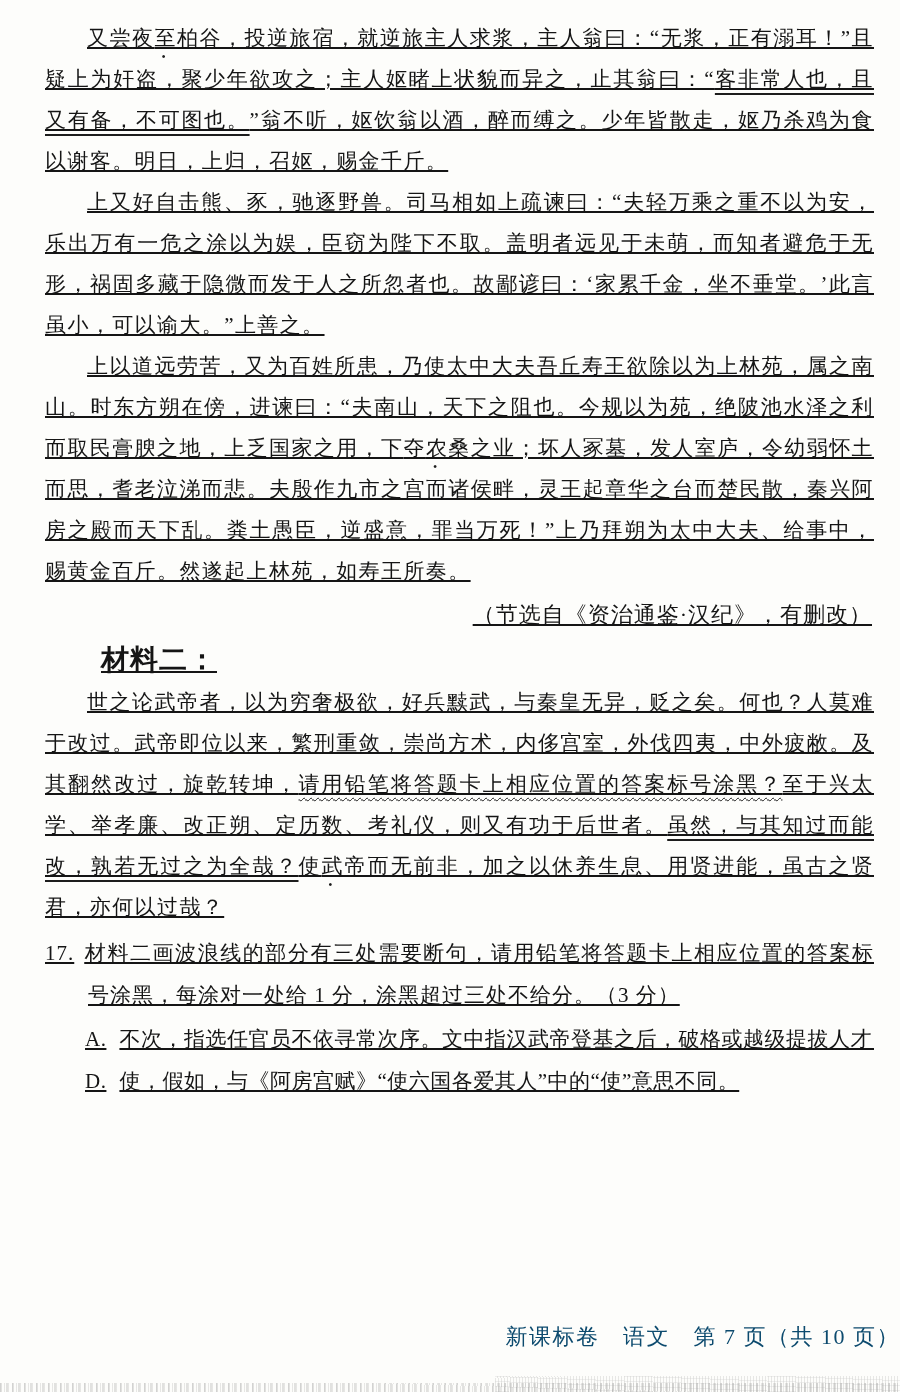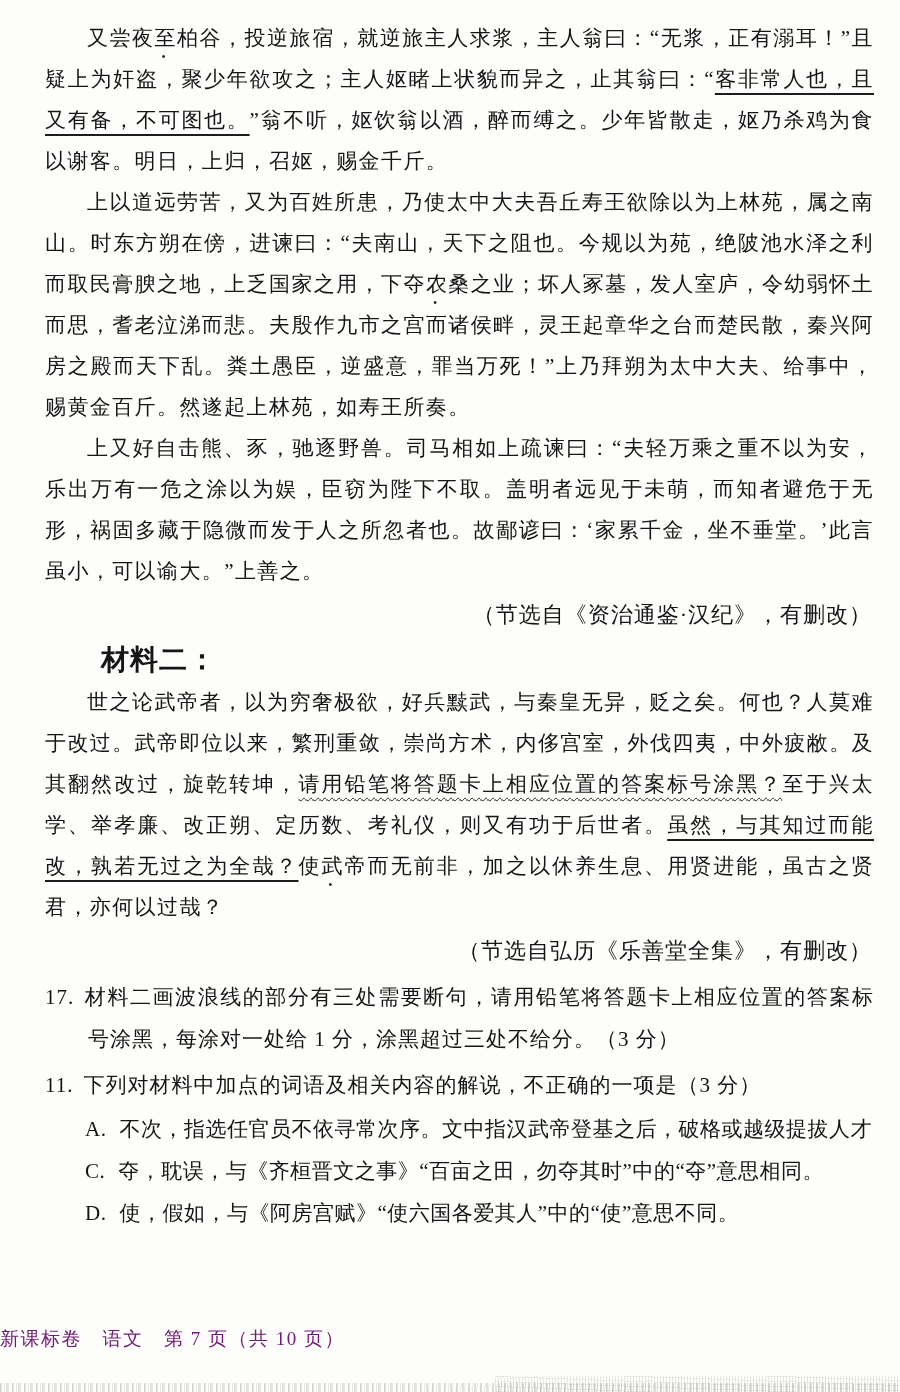--- a/index.html
+++ b/index.html
@@ -1,19 +1,20 @@
 <!DOCTYPE html>
 <html><head>
 <meta charset="utf-8">
 <style>
   html,body{margin:0;padding:0;background:#e8e8e8;}
   .page{
     width:900px;height:1392px;margin:0 auto;position:relative;overflow:hidden;
     background:#fdfdfb;color:#151515;
     font-family:"Liberation Serif","DejaVu Serif",serif;
+    text-decoration:underline;
   }
   .content{padding:18px 26px 0 45px;}
   .para{
     margin:0;font-size:21px;line-height:41px;letter-spacing:1.4px;
     text-align:justify;word-break:break-all;
   }
   .indent{text-indent:2em;}
   .uline{
     text-decoration:underline;text-decoration-thickness:1.6px;
     text-underline-offset:7px;text-decoration-color:#1d1d1d;
@@ -49,22 +50,22 @@
     line-height:27px;padding:0 5px;margin:0 6px;text-align:center;
     text-indent:0;vertical-align:-5px;font-size:21px;
   }
   .options{margin-top:2px;}
   .option{
     padding-left:40px;font-size:21px;line-height:42px;letter-spacing:.5px;
     white-space:nowrap;overflow:hidden;
   }
   .opt-label{padding-right:13px;}
   .page-footer{
-    position:absolute;left:0;right:0;bottom:40px;text-align:left;
-    font-size:19px;letter-spacing:1.5px;white-space:nowrap;color:#701a75;
+    position:absolute;left:0;right:0;bottom:40px;text-align:right;
+    font-size:22px;letter-spacing:1.5px;white-space:nowrap;color:#0c4a6e;
   }
   .scan-noise{
     position:absolute;left:0;right:0;bottom:0;height:9px;opacity:.55;
     background-image:
       repeating-linear-gradient(90deg, rgba(110,110,110,.35) 0 2px, transparent 2px 6px),
       repeating-linear-gradient(93deg, rgba(90,90,90,.25) 0 1px, transparent 1px 4px);
   }
   .scan-noise-right{
     position:absolute;right:0;bottom:0;width:45%;height:16px;opacity:.35;
     background-image:
@@ -73,44 +74,39 @@
   }
 </style>
 </head>
 <body>
 
 <div class="page">
   <div class="content">
 
     <div id="material-one">
         <p class="para indent"><span class="">又尝</span><span class="em-dot">夜</span><span class="">至柏谷，投逆旅宿，就逆旅主人求浆，主人翁曰：“无浆，正有溺耳！”且疑上为奸盗，聚少年欲攻之；主人妪睹上状貌而异之，止其翁曰：“</span><span class="uline">客非常人也，且又有备，不可图也。</span><span class="">”翁不听，妪饮翁以酒，醉而缚之。少年皆散走，妪乃杀鸡为食以谢客。明日，上归，召妪，赐金千斤。</span></p>
+        <p class="para indent"><span class="">上又好自击熊、豕，驰逐野兽。司马相如上疏谏曰：“夫轻万乘之重不以为安，乐出万有一危之涂以为娱，臣窃为陛下不取。盖明者远见于未萌，而知者避危于无形，祸固多藏于隐微而发于人之所忽者也。故鄙谚曰：‘家累千金，坐不垂堂。’此言虽小，可以谕大。”上善之。</span></p>
         <p class="para indent"><span class="">上以道远劳苦，又为百姓所患，乃使太中大夫吾丘寿王欲除以为上林苑，属之南山。时东方朔在傍，进谏曰：“夫南山，天下之阻也。今规以为苑，绝陂池水泽之利而取民膏腴之地，上乏国家之用，下</span><span class="em-dot">夺</span><span class="">农桑之业；坏人冢墓，发人室庐，令幼弱怀土而思，耆老泣涕而悲。夫殷作九市之宫而诸侯畔，灵王起章华之台而楚民散，秦兴阿房之殿而天下乱。粪土愚臣，逆盛意，罪当万死！”上乃拜朔为太中大夫、给事中，赐黄金百斤。然遂起上林苑，如寿王所奏。</span></p>
-        <p class="para indent"><span class="">上又好自击熊、豕，驰逐野兽。司马相如上疏谏曰：“夫轻万乘之重不以为安，乐出万有一危之涂以为娱，臣窃为陛下不取。盖明者远见于未萌，而知者避危于无形，祸固多藏于隐微而发于人之所忽者也。故鄙谚曰：‘家累千金，坐不垂堂。’此言虽小，可以谕大。”上善之。</span></p>
       </div>
 
     <div class="attribution">（节选自《资治通鉴·汉纪》，有删改）</div>
 
     <div class="mat2-heading">材料二：</div>
 
     <p class="para indent" id="material-two-para"><span class="">世之论武帝者，以为穷奢极欲，好兵黩武，与秦皇无异，贬之矣。何也？人莫难于改过。武帝即位以来，繁刑重敛，崇尚方术，内侈宫室，外伐四夷，中外疲敝。及其翻然改过，旋乾转坤，</span><span class="wavyline">请用铅笔将答题卡上相应位置的答案标号涂黑？</span><span class="">至于兴太学、举孝廉、改正朔、定历数、考礼仪，则又有功于后世者。</span><span class="uline">虽然，与其知过而能改，孰若无过之为全哉？</span><span class="em-dot">使</span><span class="">武帝而无前非，加之以休养生息、用贤进能，虽古之贤君，亦何以过哉？</span></p>
 
-    <div class="attribution">（节选自弘历《乐善堂全集》，有删改）</div>
 
     <div class="question">
       <span class="qnum">17.</span><span>材料二画波浪线的部分有三处需要断句，请用铅笔将答题卡上相应位置的答案标号涂黑，每涂对一处给 1 分，涂黑超过三处不给分。（3 分）</span>
     </div>
 
 
-    <div class="question">
-      <span class="qnum">11.</span><span>下列对材料中加点的词语及相关内容的解说，不正确的一项是（3 分）</span>
-    </div>
 
     <div class="options" id="q11-options">
         <div class="option"><span class="opt-label">A.</span><span>不次，指选任官员不依寻常次序。文中指汉武帝登基之后，破格或越级提拔人才。</span></div>
-        <div class="option"><span class="opt-label">C.</span><span>夺，耽误，与《齐桓晋文之事》“百亩之田，勿夺其时”中的“夺”意思相同。</span></div>
         <div class="option"><span class="opt-label">D.</span><span>使，假如，与《阿房宫赋》“使六国各爱其人”中的“使”意思不同。</span></div>
       </div>
 
   </div>
 
   <div class="page-footer">新课标卷　语文　第 7 页（共 10 页）</div>
 
   <div class="scan-noise"></div>
   <div class="scan-noise-right"></div>
 </div>

